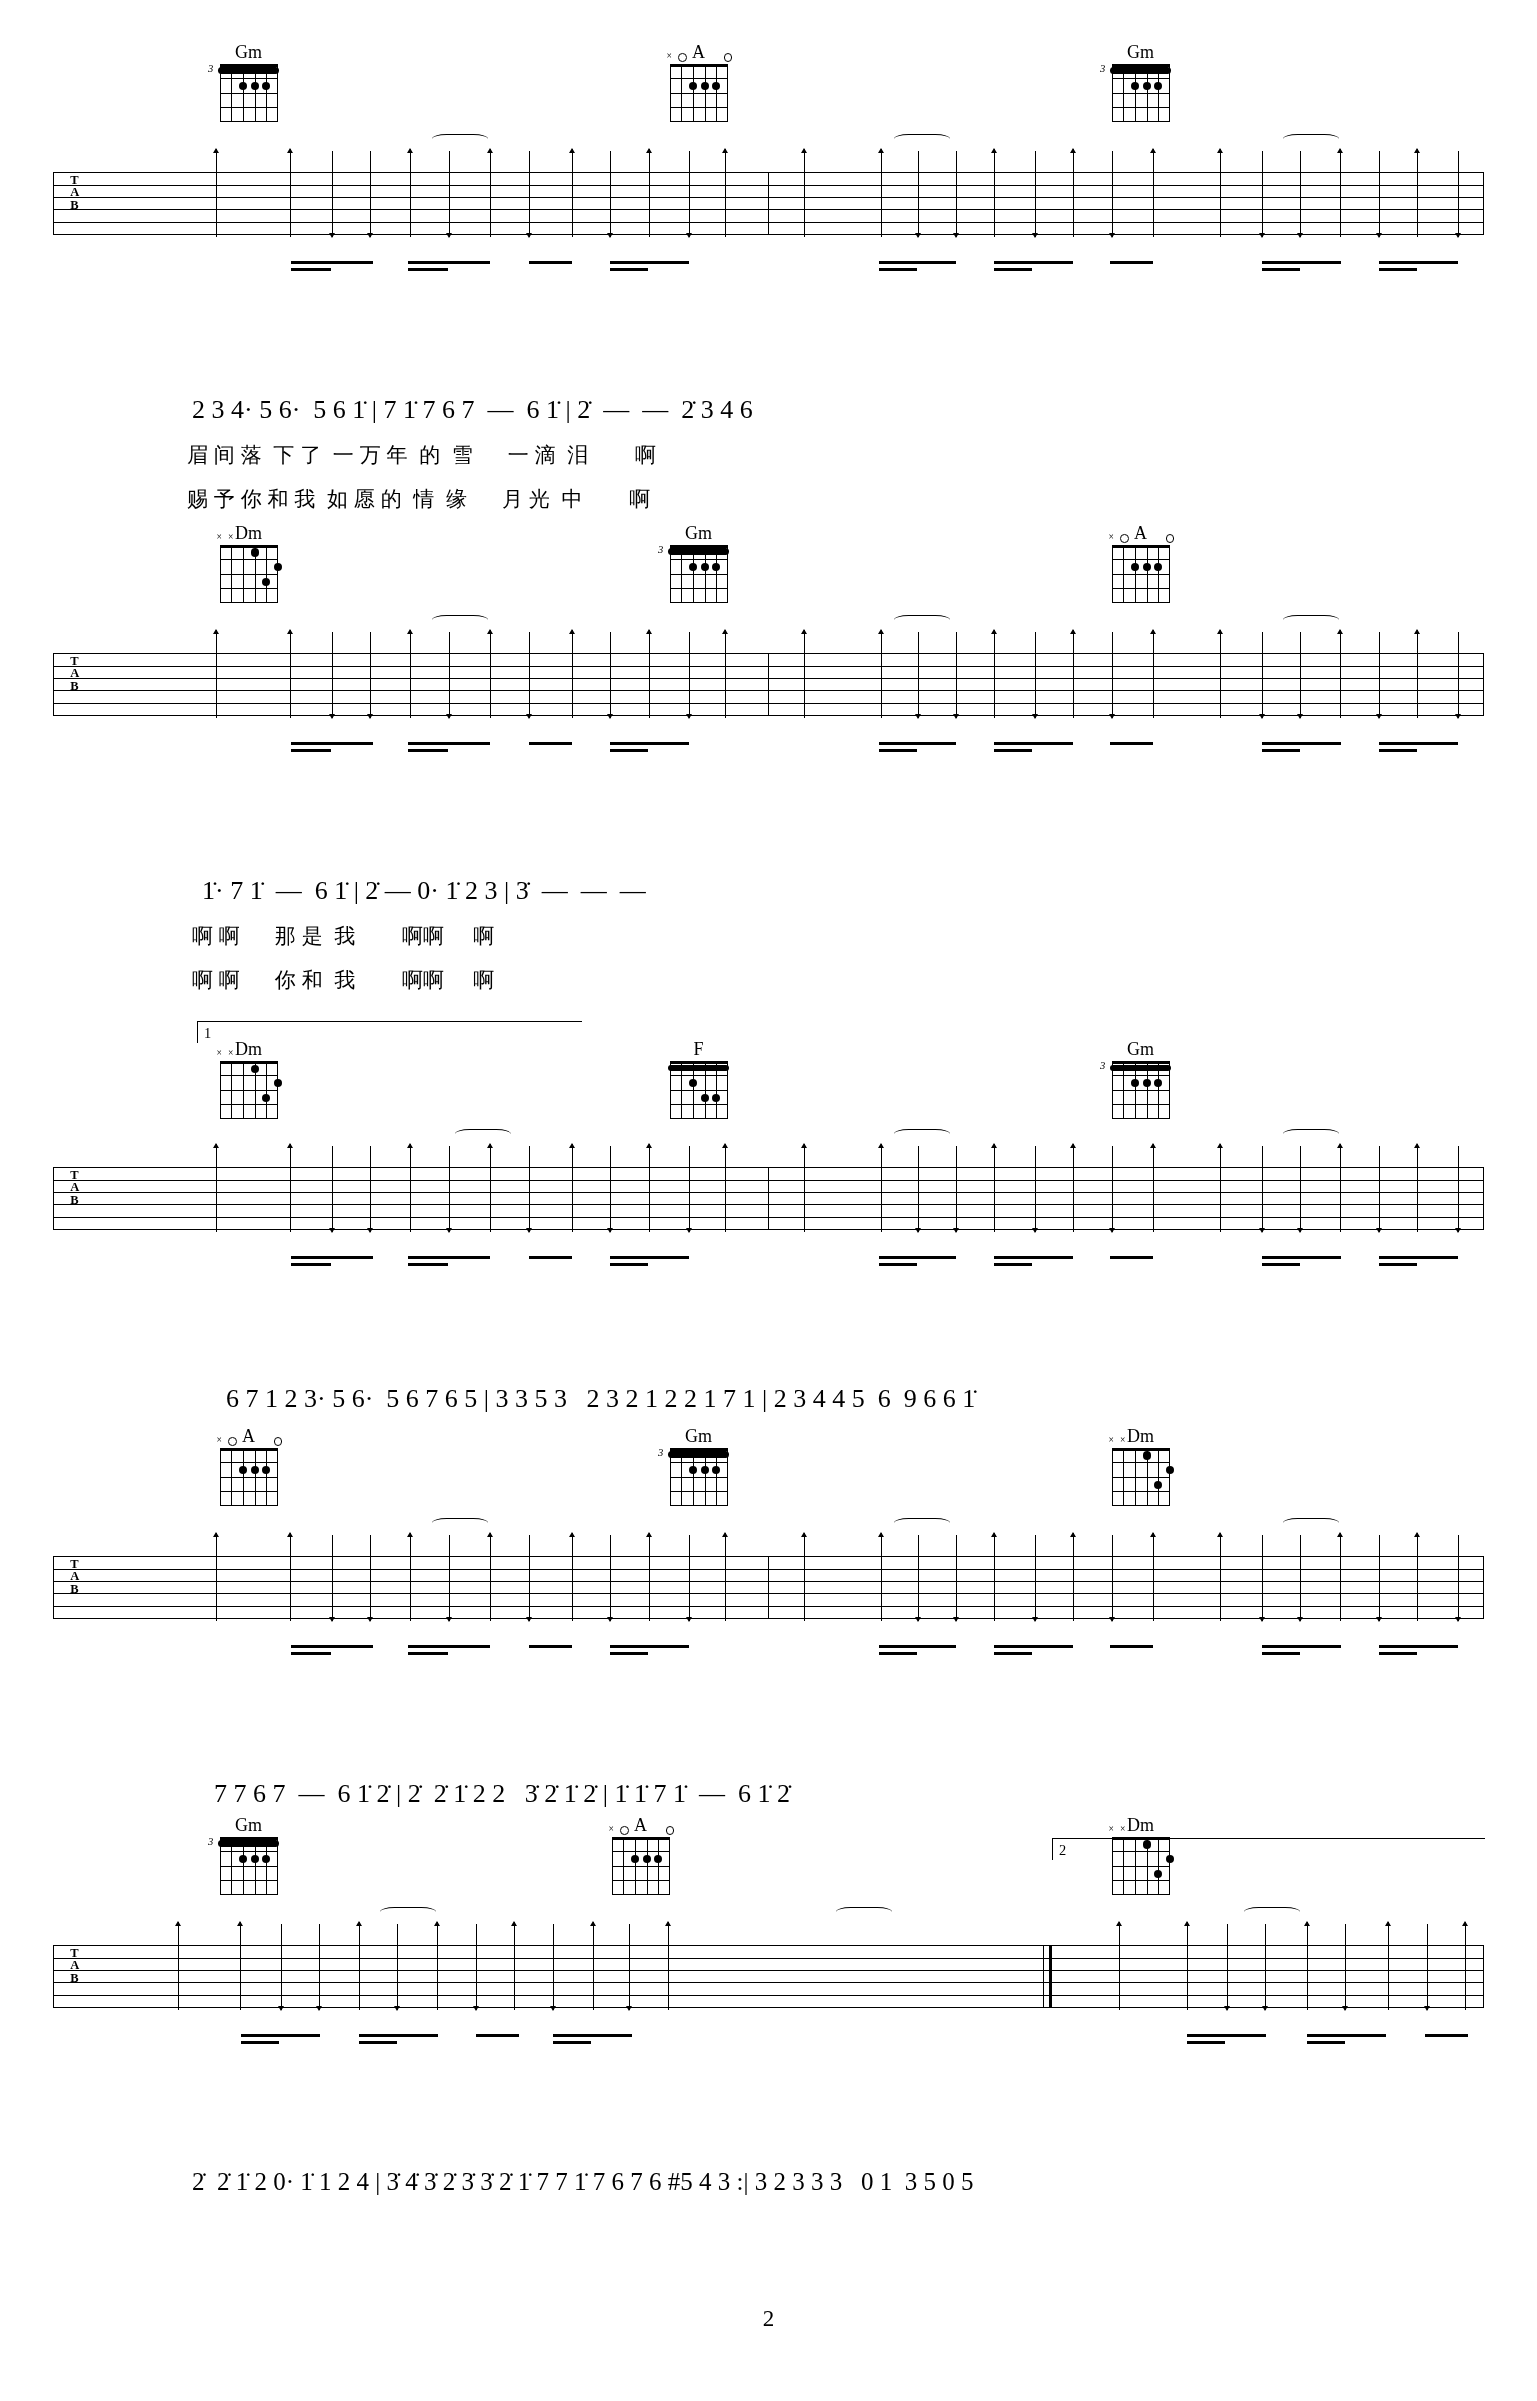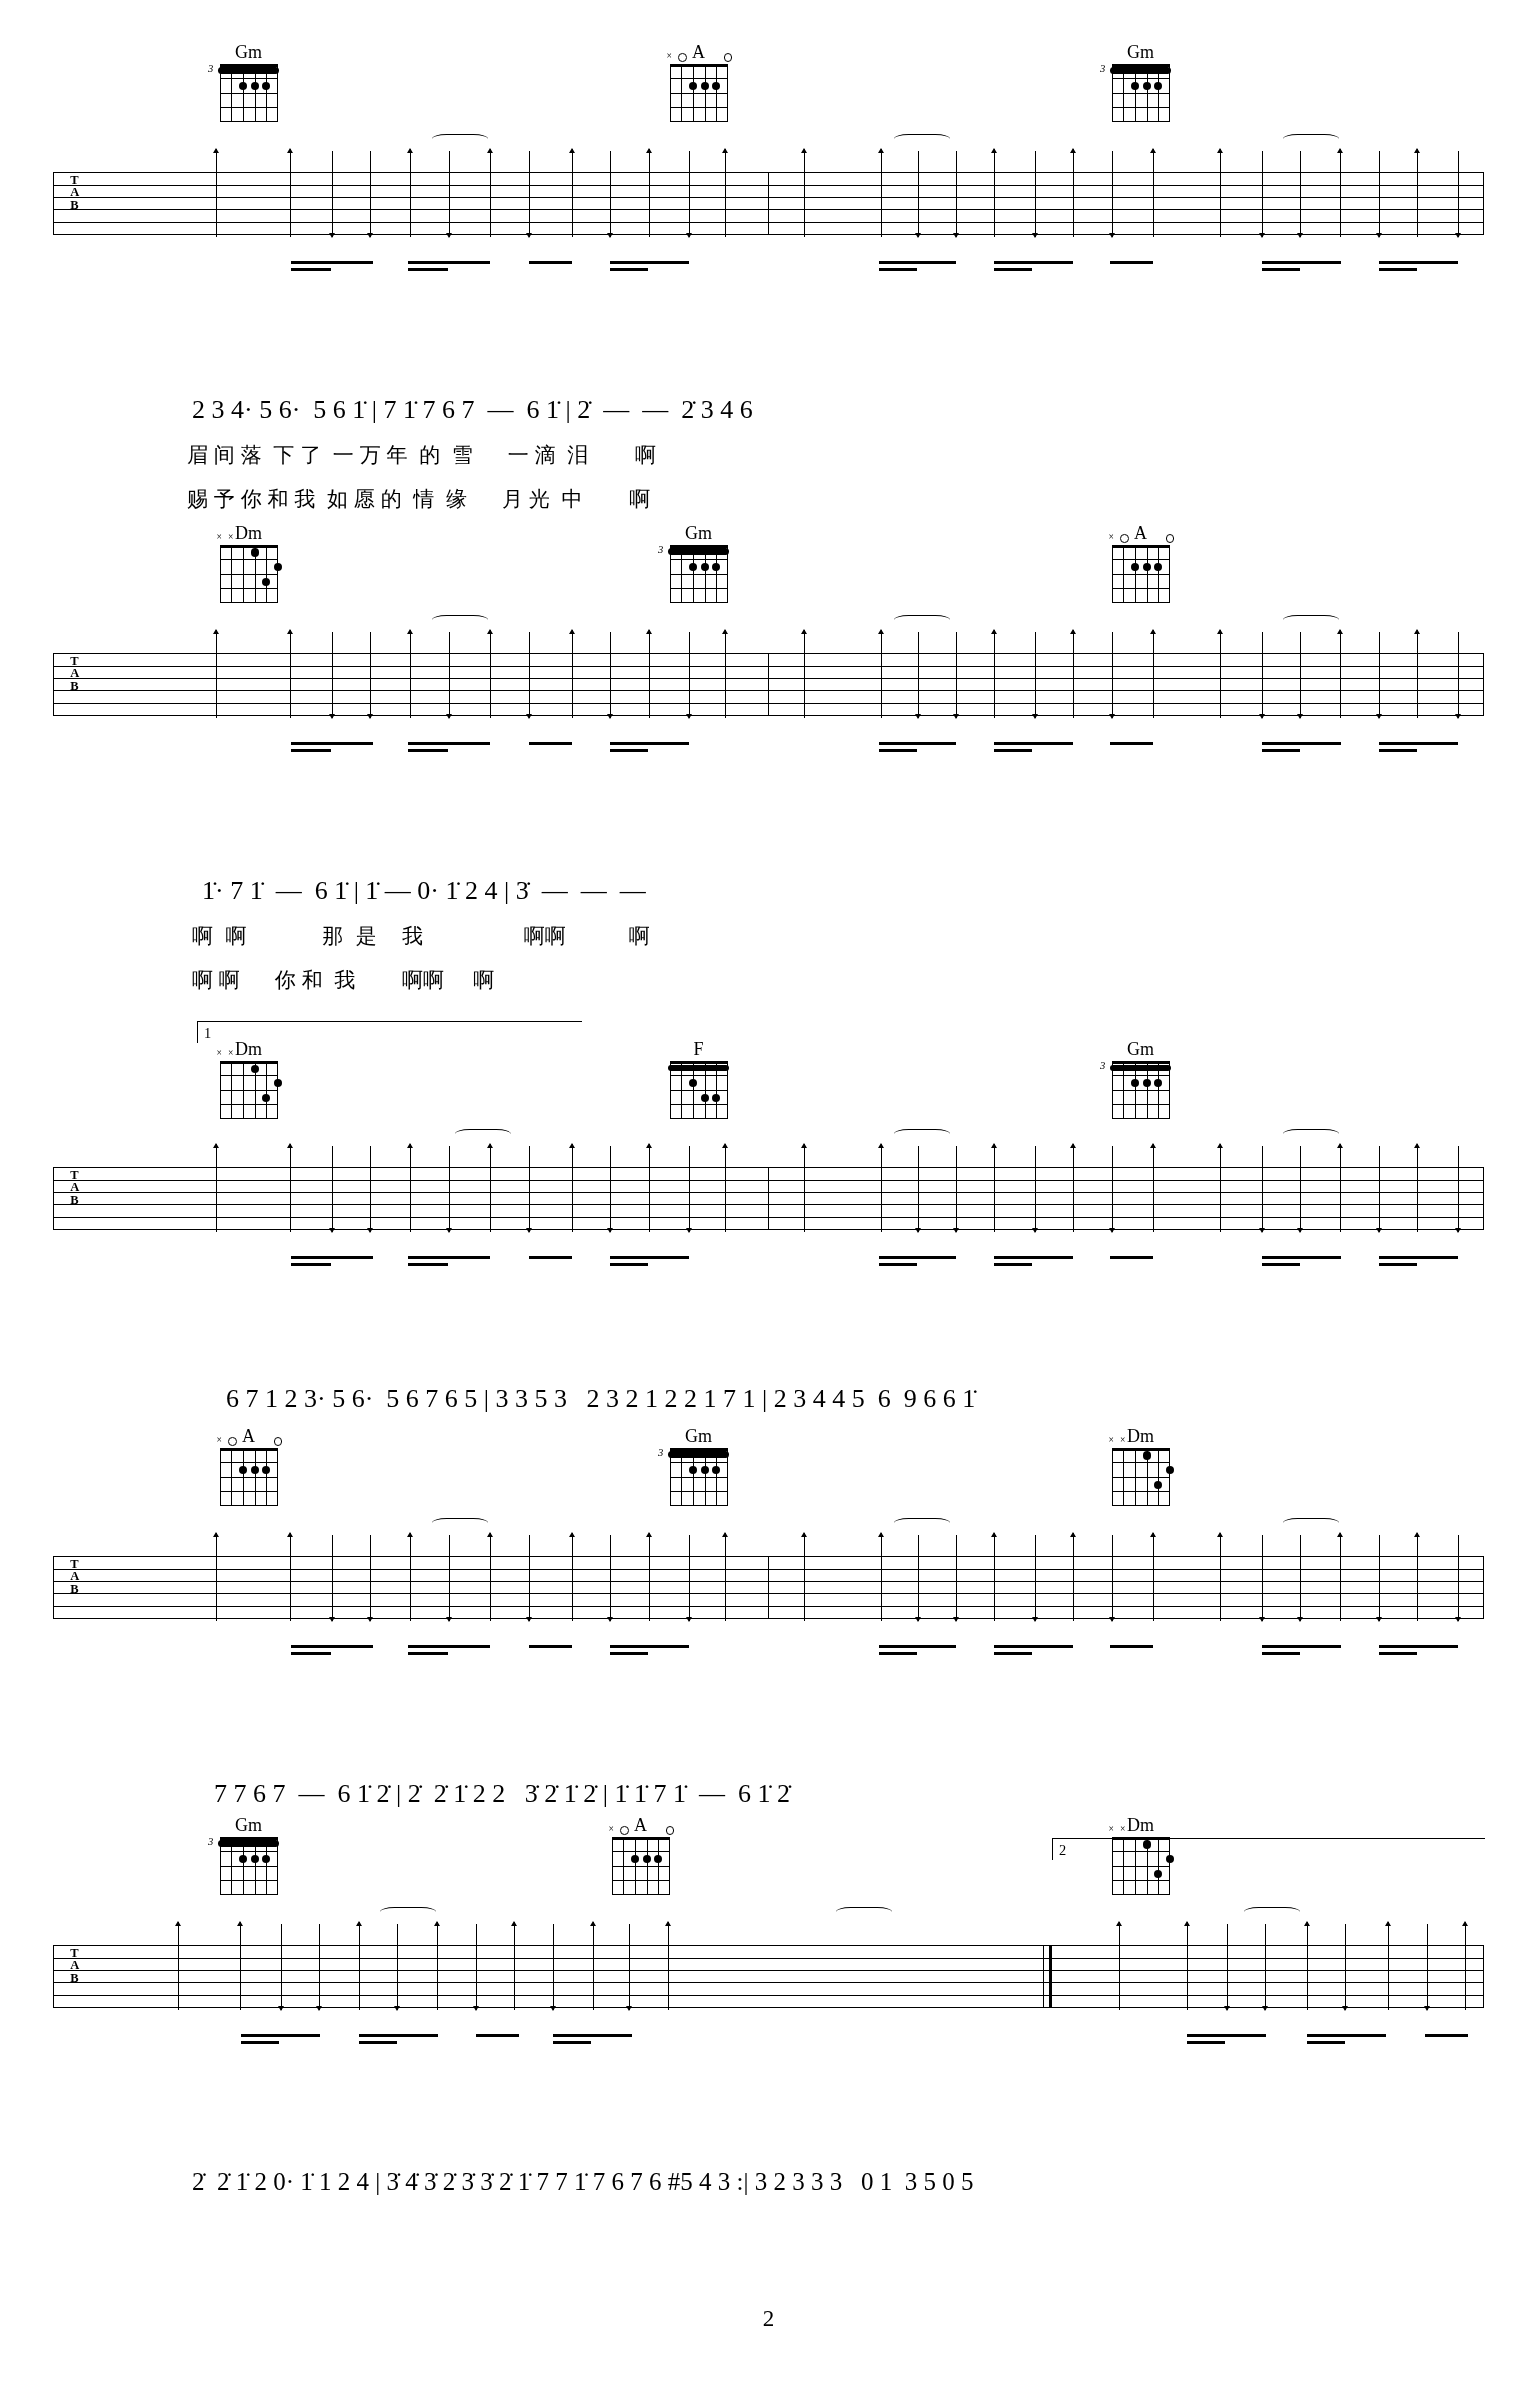--- a/index.html
+++ b/index.html
@@ -326,24 +326,24 @@
       <div class="beam" style="left:1209px;top:89px;width:79px"></div>
       <div class="beam" style="left:1209px;top:96px;width:38px"></div>
       <div class="beam" style="left:1326px;top:89px;width:79px"></div>
       <div class="beam" style="left:1326px;top:96px;width:38px"></div>
       <div class="slur" style="left:379px;top:-38px;width:56px"></div>
       <div class="slur" style="left:841px;top:-38px;width:56px"></div>
       <div class="slur" style="left:1230px;top:-38px;width:56px"></div>
     </div>
 
     <div class="numrow" style="top:327px;">
-      <span style="position:absolute;left:202px;">1̇· 7 1̇  —  6 1̇ | 1̇ — 0· 1̇ 2 4 | 3̇  —  —  —</span>
+      <span style="position:absolute;left:202px;">1̇· 7 1̇  —  6 1̇ | 2̇ — 0· 1̇ 2 3 | 3̇  —  —  —</span>
     </div>
     <div class="lyricrow" style="top:379px;">
-      <span style="position:absolute;left:192px;font-family:Liberation Mono, monospace;">啊 啊      那 是  我        啊啊     啊</span>
+      <span style="position:absolute;left:192px;">啊 啊      那 是  我        啊啊     啊</span>
     </div>
     <div class="lyricrow" style="top:423px;">
       <span style="position:absolute;left:192px;">啊 啊      你 和  我        啊啊     啊</span>
     </div>
   </div>
 
   <div class="system" style="position:absolute;left:0;top:994px;">
     <div class="repeat-bracket" style="left:197px;top:27px;width:384px;height:21px;"></div>
     <div class="repeat-label" style="left:204px;top:31px;">1</div>
 

